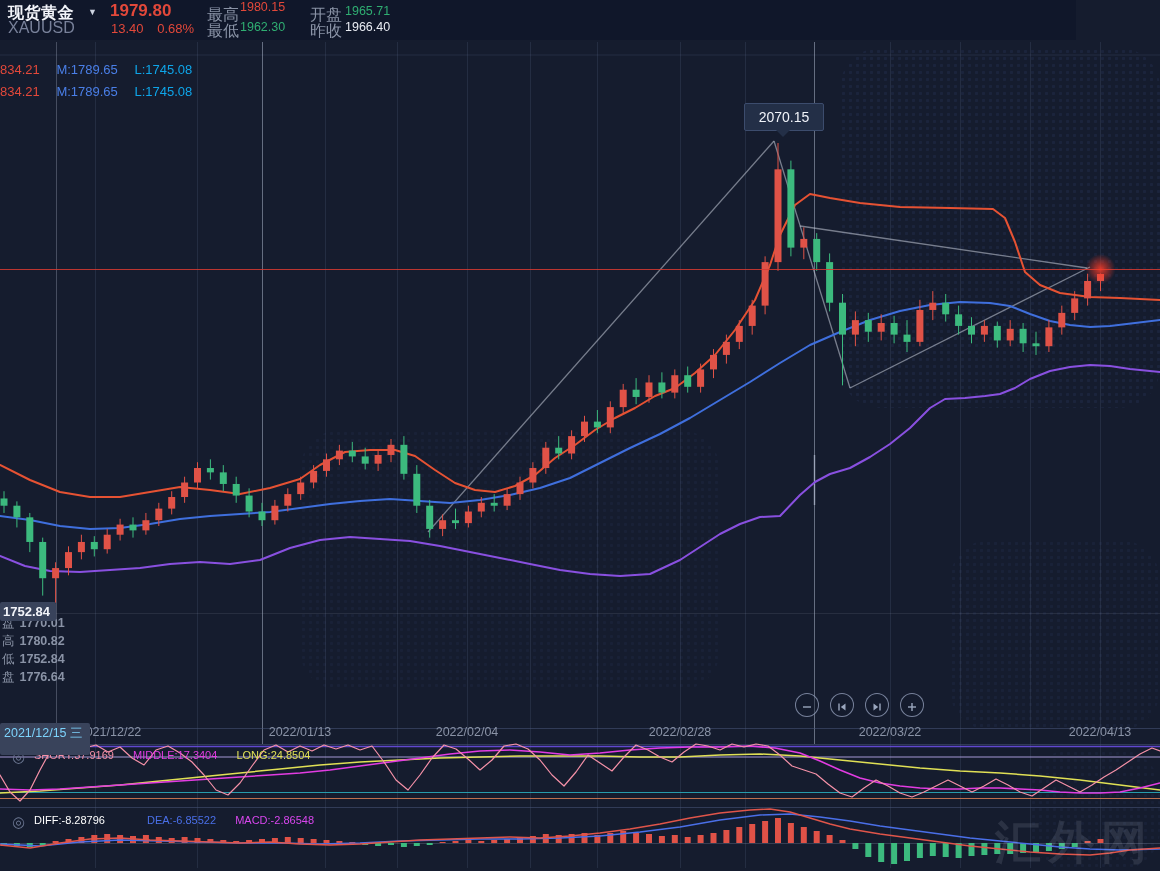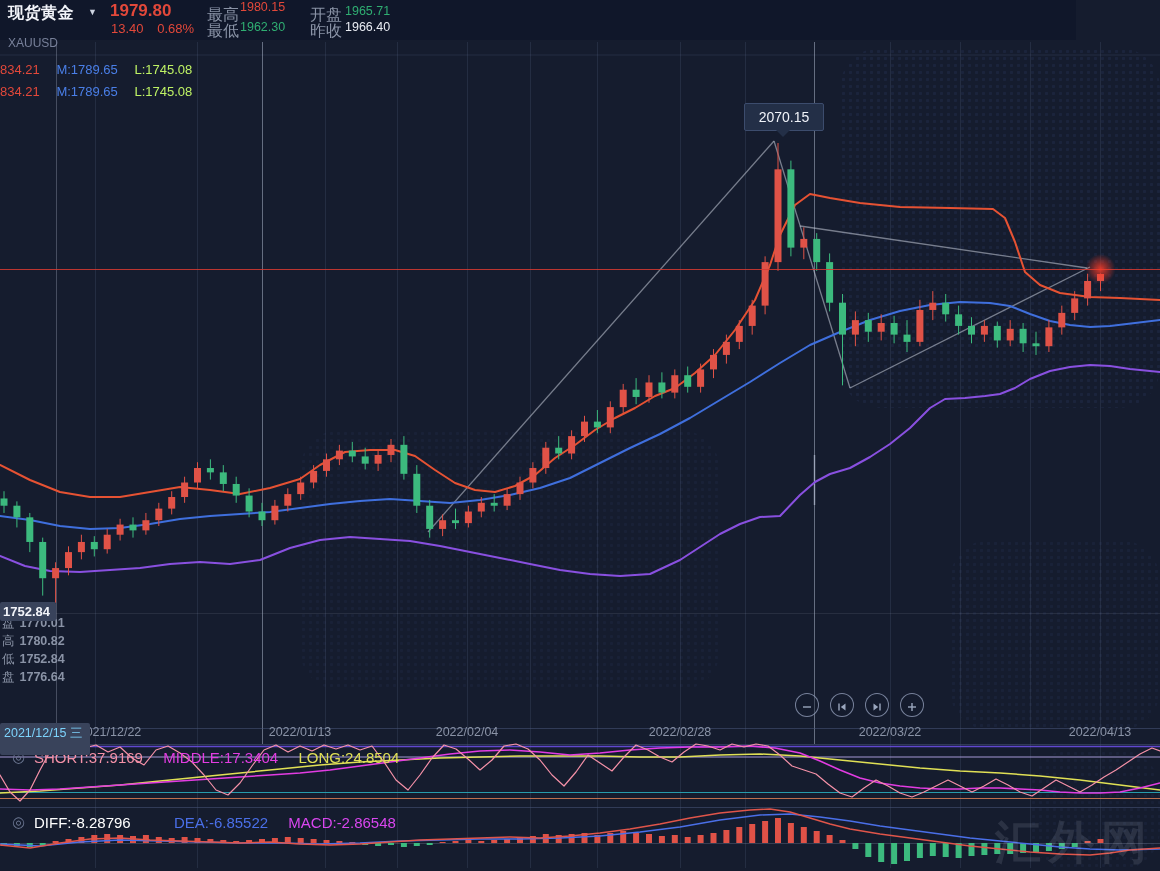--- a/index.html
+++ b/index.html
@@ -6,28 +6,28 @@
   #app{position:relative;width:1160px;height:871px;overflow:hidden;
        background:#151c2e;font-family:"Liberation Sans",sans-serif;}
   .dots{position:absolute;z-index:0;
         background-image:radial-gradient(circle,#212b49 1.4px,transparent 1.5px);
         background-size:7px 7px;opacity:.55;border-radius:40px;}
   #chart-svg{position:absolute;left:0;top:0;z-index:1;}
   
   #hdr{position:absolute;left:0;top:0;width:1076px;height:40px;z-index:3;background:#10172a;}
   .t-title{position:absolute;left:8px;top:3px;font-size:16px;font-weight:bold;color:#f2f4f9;letter-spacing:.5px;}
   .t-caret{position:absolute;left:88px;top:7px;font-size:9px;color:#cdd3e0;}
-  .t-sym{position:absolute;left:8px;top:36px;font-size:12px;color:#78819a;}
+  .t-sym{position:absolute;left:8px;top:19px;font-size:16px;color:#78819a;}
   .t-price{position:absolute;left:110px;top:1px;font-size:17px;font-weight:bold;color:#e2483a;}
   .t-chg{position:absolute;left:111px;top:21px;font-size:13px;color:#e2483a;}
   .t-chg span{margin-right:10px;}
   .stat-l{font-size:16px;color:#8a93a6;position:absolute;}
   .stat-v{font-size:12.5px;position:absolute;}
   .c-red{color:#e2483a}.c-green{color:#2fae72}.c-white{color:#e9ecf3}
-  .c-blue{color:#4a7fe8}.c-purple{color:#bef264}
+  .c-blue{color:#4a7fe8}.c-purple{color:#0ea5e9}
   
   .boll-row{position:absolute;left:0;font-size:13px;z-index:2;white-space:nowrap;}
   .boll-row span{margin-right:13px;}
   
   #peak-tip{position:absolute;left:744px;top:103px;width:78px;height:26px;z-index:2;
             background:#232f47;border:1px solid #3c4c6d;border-radius:2px;
             color:#f0f3f9;font-size:14px;text-align:center;line-height:26px;}
   #peak-tip:after{content:"";position:absolute;left:31px;bottom:-7px;border:7px solid transparent;
                   border-top-color:#232f47;border-bottom:0;}
   
@@ -38,21 +38,21 @@
   .tip-row{position:absolute;left:2px;font-size:12.5px;color:#8a93a6;z-index:2;white-space:nowrap;}
   .tip-row b{font-weight:bold;margin-left:5px;}
   
   .x-label{position:absolute;top:725px;transform:translateX(-50%);font-size:12.5px;color:#8a93a6;z-index:1;white-space:nowrap;}
   
   .navbtn{position:absolute;top:693px;width:24px;height:24px;border-radius:50%;z-index:2;
           border:1px solid rgba(152,164,192,.75);background:rgba(21,28,46,.4);padding:0;cursor:pointer;}
   .navbtn svg{display:block;margin:3px auto 0;}
   
   .gear{position:absolute;left:12px;font-size:15px;color:#6a7590;z-index:2;cursor:pointer;line-height:1;}
-  .ind-row{position:absolute;left:34px;font-size:15px;z-index:2;white-space:nowrap;}
+  .ind-row{position:absolute;left:34px;font-size:11px;z-index:2;white-space:nowrap;}
   .ind-row span{margin-right:16px;}
   #wm{position:absolute;right:6px;top:812px;z-index:2;font-size:46px;letter-spacing:7px;
       color:rgba(205,214,231,.12);font-weight:bold;}
 </style>
 </head>
 <body>
 
 <div id="app">
 
   <div class="dots" style="left:840px;top:48px;width:320px;height:360px;"></div>

